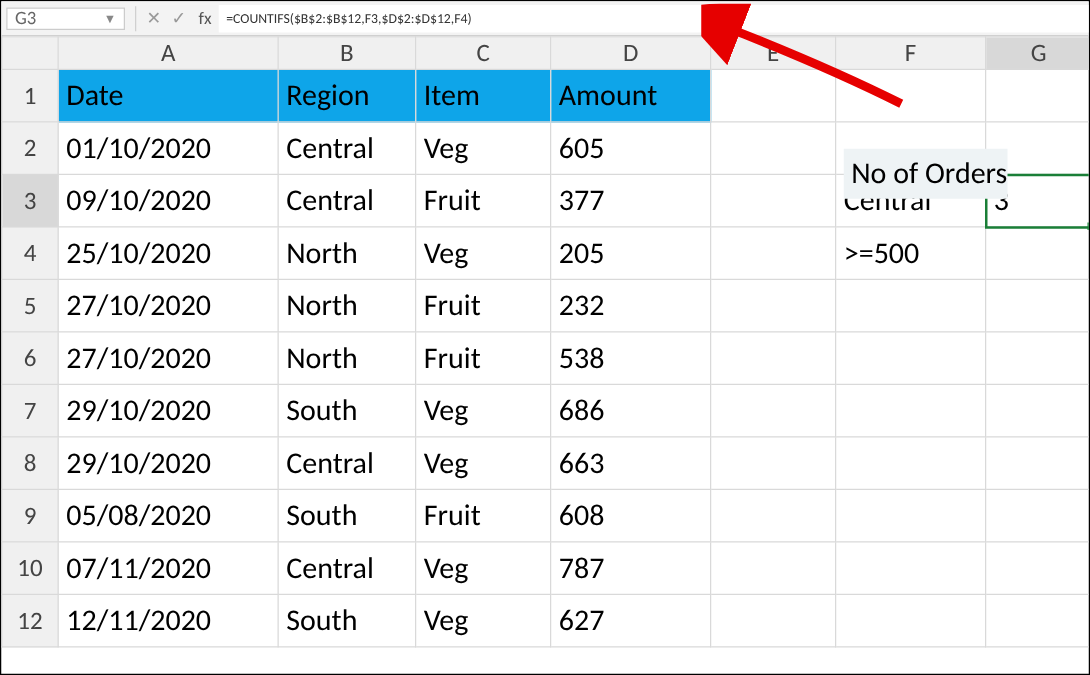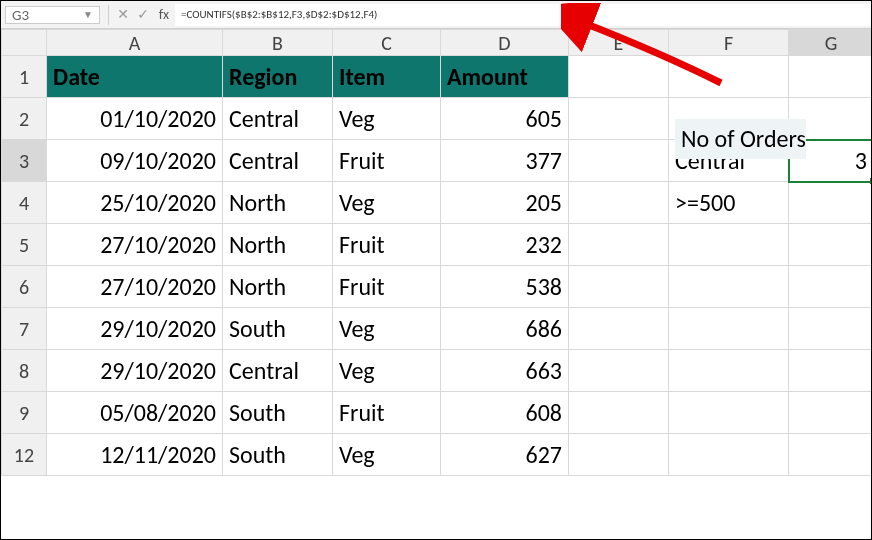--- a/index.html
+++ b/index.html
@@ -90,24 +90,24 @@
   tbody th.rowhead {
     background: #f0f0f0;
     color: #444;
     font-weight: normal;
     text-align: center;
     font-size: 20px;
   }
   thead th.sel-col { background:#d8d8d8; }
   tbody th.sel-row { background:#d8d8d8; }
   .hdr {
-    background: #0f766e;
-    font-weight: bold;
-  }
-  .r { text-align: right; }
+    background: #0ea5e9;
+    font-weight: normal;
+  }
+  .r { }
   .overflow-wrap { position:relative; }
   .noof {
     background: #eef3f5;
     font-weight: normal;
     position: absolute;
     z-index: 2;
     height: 40px;
     line-height: 40px;
     padding-left:6px;
   }
@@ -271,20 +271,30 @@
       <th class="rowhead">9</th>
       <td class="r">05/08/2020</td>
       <td>South</td>
       <td>Fruit</td>
       <td class="r">608</td>
       <td></td>
       <td></td>
       <td></td>
     </tr>
     <tr>
+      <th class="rowhead">10</th>
+      <td class="r">07/11/2020</td>
+      <td>Central</td>
+      <td>Veg</td>
+      <td class="r">787</td>
+      <td></td>
+      <td></td>
+      <td></td>
+    </tr>
+    <tr>
       <th class="rowhead">12</th>
       <td class="r">12/11/2020</td>
       <td>South</td>
       <td>Veg</td>
       <td class="r">627</td>
       <td></td>
       <td></td>
       <td></td>
     </tr>
   </tbody>

